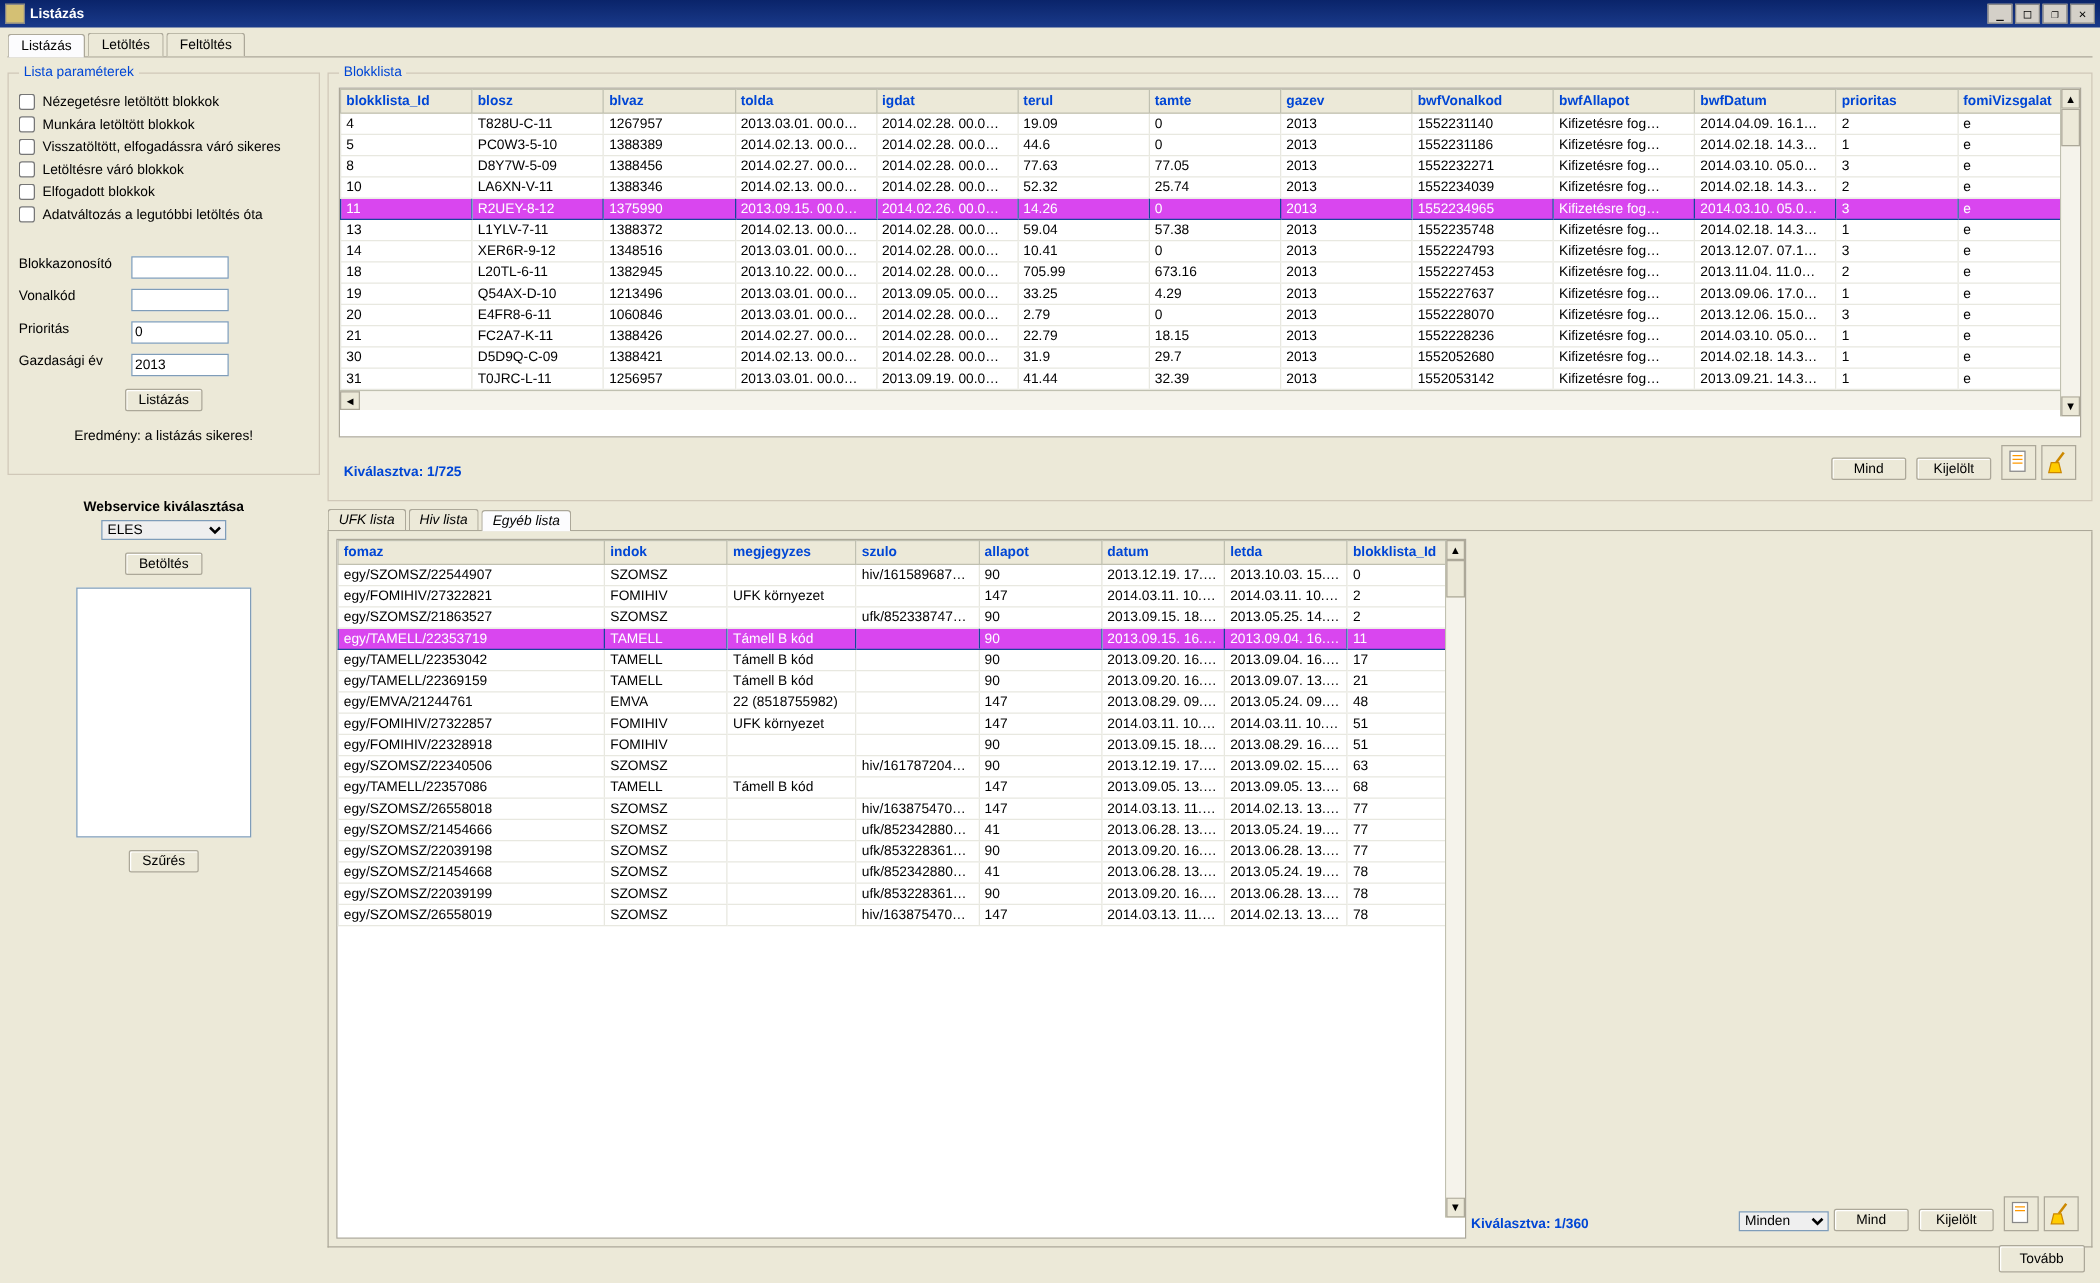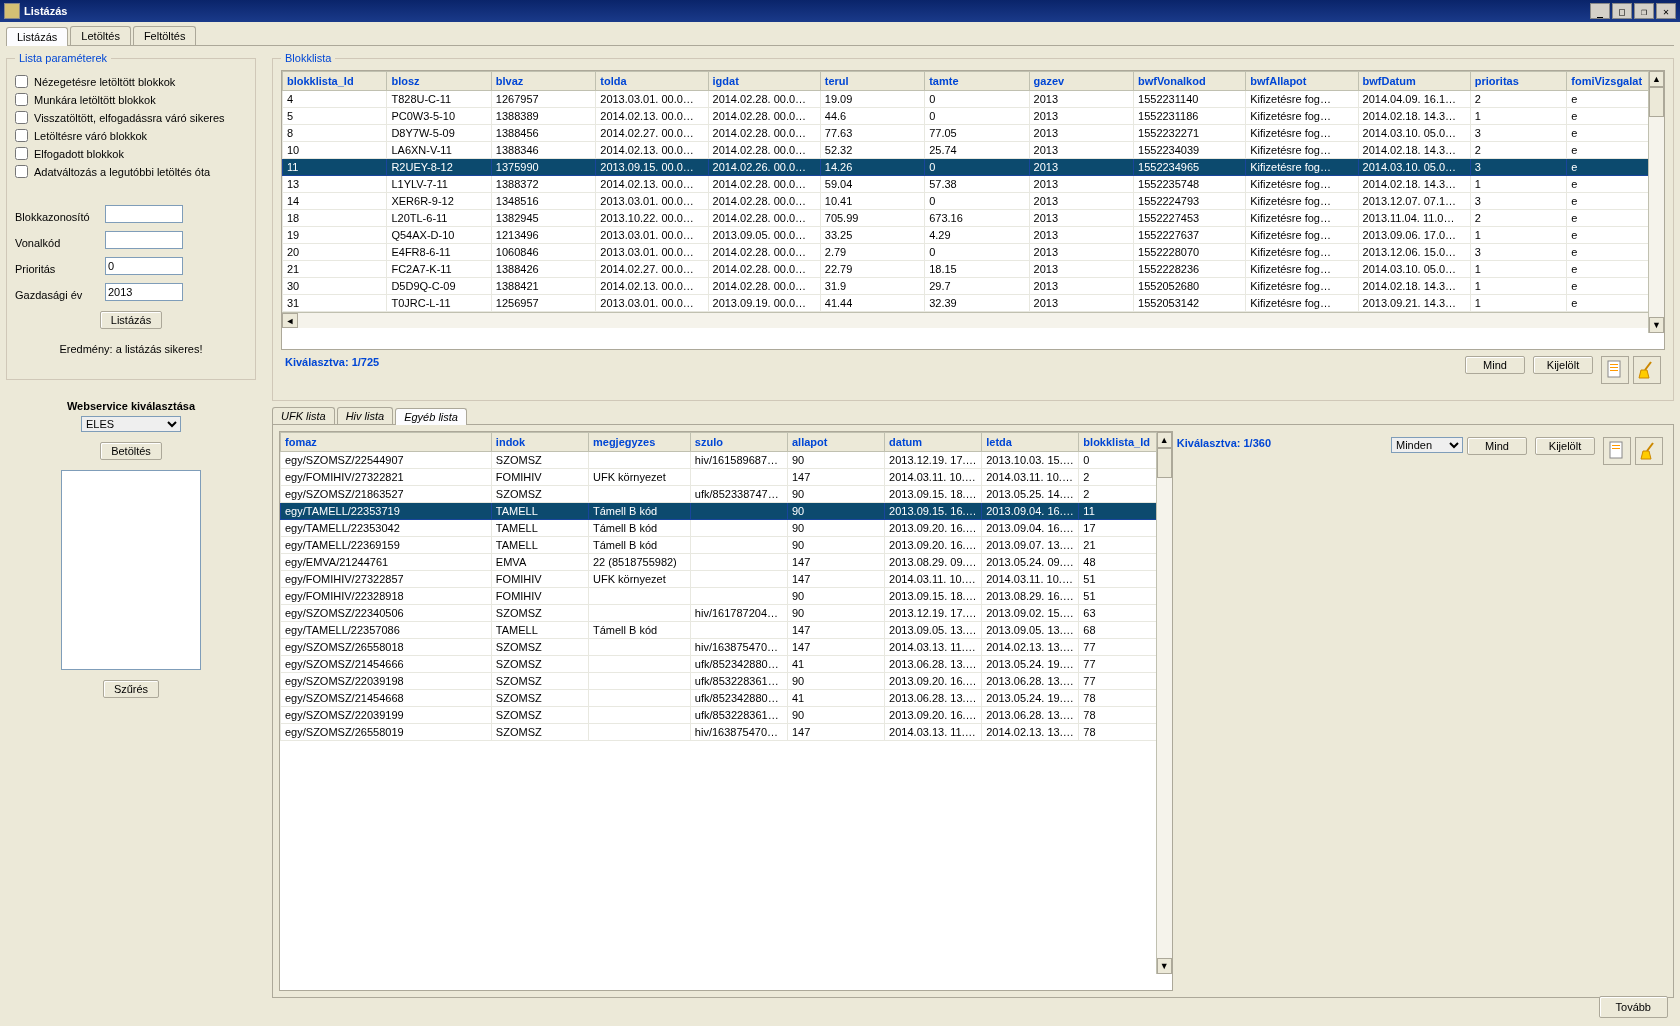--- a/index.html
+++ b/index.html
@@ -3,62 +3,62 @@
 <meta charset="utf-8">
 <style>
 * { box-sizing: border-box; margin: 0; padding: 0; font-family: Tahoma, Arial, sans-serif; font-size: 11px; }
 body { background: #ece9d8; width: 1680px; height: 1026px; overflow: hidden; }
 .titlebar { background: linear-gradient(#0a246a, #1a3a8a); color: #fff; height: 22px; display: flex; align-items: center; padding: 0 4px; }
 .titlebar .icon { width: 16px; height: 16px; background: #d4c074; margin-right: 4px; border: 1px solid #888; }
 .titlebar .title { flex: 1; font-weight: bold; }
 .titlebar .winbtns { display: flex; gap: 2px; }
 .titlebar .winbtn { width: 20px; height: 16px; background: #d4d0c8; border: 1px solid #888; display: flex; align-items: center; justify-content: center; font-family: monospace; font-weight: bold; font-size: 10px; color: #000; cursor: pointer; }
 
-.main-content { display: flex; height: calc(100% - 68px); padding: 6px; gap: 16px; }
+.main-content { display: flex; height: calc(100% - 68px); padding: 6px; gap: 6px; }
 
 .tabs { display: flex; border-bottom: 1px solid #aca899; margin: 4px 6px 0; }
 .tab { padding: 3px 10px; border: 1px solid #aca899; border-bottom: none; background: #ece9d8; margin-right: 2px; cursor: pointer; border-radius: 3px 3px 0 0; }
 .tab.active { background: #fcfcfe; position: relative; top: 1px; }
 
 .left-panel { width: 250px; display: flex; flex-direction: column; }
 .right-panel { flex: 1; display: flex; flex-direction: column; gap: 6px; }
 
 fieldset { border: 1px solid #d0c8b8; padding: 6px 8px 10px; background: #ece9d8; }
 legend { padding: 0 4px; color: #0046d5; }
 
 .checkbox-row { display: flex; align-items: center; margin: 5px 0; }
 .checkbox-row input { margin-right: 6px; }
-.field-row { display: flex; align-items: flex-end; margin: 8px 0; }
+.field-row { display: flex; align-items: flex-start; margin: 8px 0; }
 .field-row label { width: 90px; }
 .field-row input, .field-row select { border: 1px solid #7f9db9; padding: 1px 2px; height: 18px; background: #fff; }
 .field-row .spinner { width: 78px; }
 .btn { background: #ece9d8; border: 1px solid #aca899; padding: 2px 10px; cursor: pointer; border-radius: 2px; box-shadow: inset 1px 1px #fff; }
 .btn-row { display: flex; justify-content: center; margin: 10px 0; }
 .status-text { text-align: center; margin: 14px 0; }
 
 .webservice-section { margin-top: 20px; padding: 0 12px; text-align: center; }
 .webservice-section label { display: block; margin-bottom: 4px; font-weight: bold; }
 .webservice-section select { width: 100px; border: 1px solid #7f9db9; }
 .listbox { border: 1px solid #7f9db9; background: #fff; width: 140px; height: 200px; margin: 10px auto; }
 
 .grid-wrapper { border: 1px solid #aca899; background: #fff; overflow: hidden; position: relative; }
 .grid { width: 100%; border-collapse: collapse; table-layout: fixed; }
 .grid th { background: #ece9d8; border: 1px solid #c0c0b0; text-align: left; padding: 3px 4px; font-weight: bold; color: #0046d5; font-size: 11px; }
 .grid td { border-left: 1px solid #e8e8e0; border-bottom: 1px solid #e8e8e0; padding: 2px 4px; white-space: nowrap; overflow: hidden; text-overflow: ellipsis; font-size: 11px; }
-.grid tbody tr.selected { background: #0c4a6e; color: #fff; }
+.grid tbody tr.selected { background: #d946ef; color: #fff; }
 .grid tbody tr.selected td { border-color: #18459c; }
 .hscroll { height: 16px; background: #ece9d8; border-top: 1px solid #c0c0b0; display: flex; }
 .hscroll .arrow { width: 16px; border: 1px solid #aca899; background: #ece9d8; cursor: pointer; display: flex; align-items: center; justify-content: center; font-size: 9px; }
 .hscroll .track { flex: 1; background: #f5f3eb; }
 .vscroll { position: absolute; right: 0; top: 0; bottom: 16px; width: 16px; background: #ece9d8; border-left: 1px solid #c0c0b0; display: flex; flex-direction: column; }
 .vscroll .arrow { height: 16px; border: 1px solid #aca899; background: #ece9d8; cursor: pointer; display: flex; align-items: center; justify-content: center; font-size: 9px; }
 .vscroll .track { flex: 1; background: #f5f3eb; position: relative; }
 .vscroll .thumb { position: absolute; left: 0; right: 0; background: #ece9d8; border: 1px solid #aca899; }
 
-.toolbar-row { display: flex; align-items: flex-start; padding: 6px 4px; }
+.toolbar-row { display: flex; align-items: flex-end; padding: 6px 4px; }
 .toolbar-row .sel-label { color: #0046d5; font-weight: bold; }
 .toolbar-row .spacer { flex: 1; }
 .toolbar-row .btn { margin: 0 4px; min-width: 60px; }
 .icon-btn { width: 28px; height: 28px; border: 1px solid #aca899; background: #ece9d8; cursor: pointer; margin-left: 4px; display: flex; align-items: center; justify-content: center; }
 
 .subtabs { display: flex; border-bottom: 1px solid #aca899; font-style: italic; }
 .subtab { padding: 2px 8px; border: 1px solid #aca899; border-bottom: none; background: #ece9d8; margin-right: 2px; cursor: pointer; border-radius: 3px 3px 0 0; font-size: 11px; }
 .subtab.active { background: #fcfcfe; position: relative; top: 1px; }
 
 .footer { position: absolute; bottom: 8px; right: 12px; }

